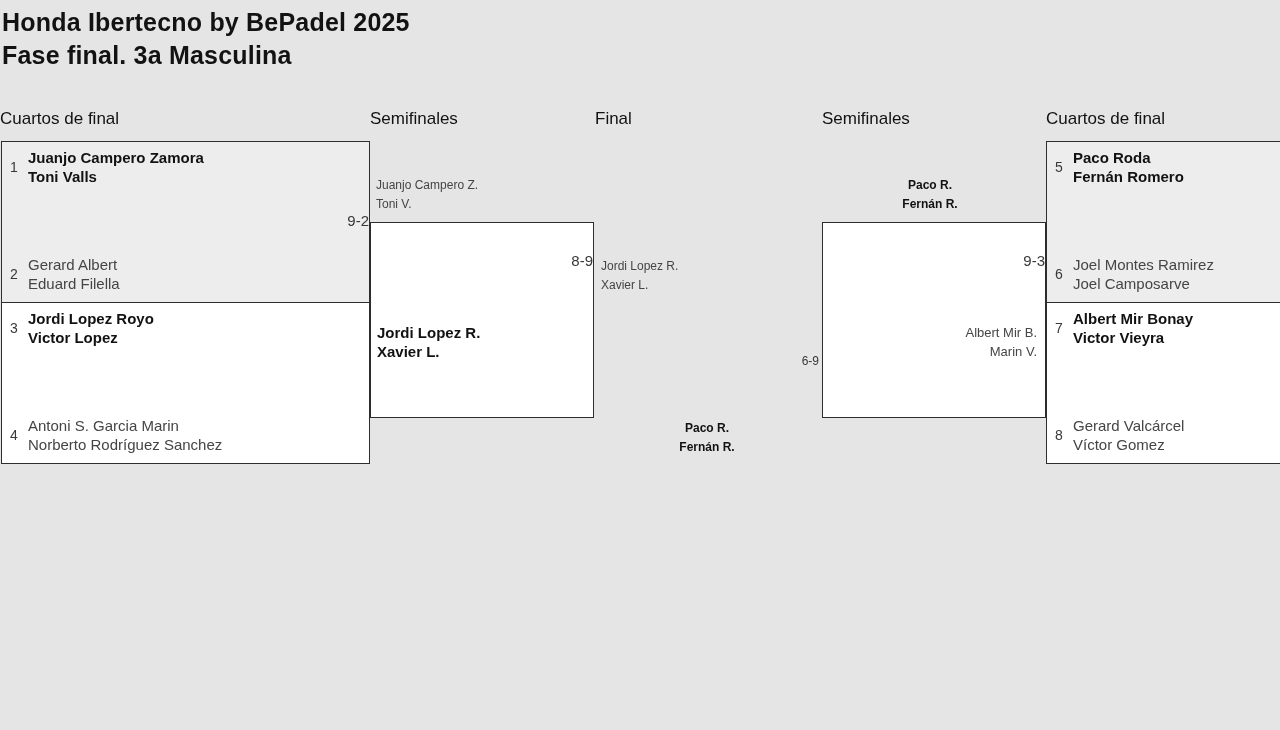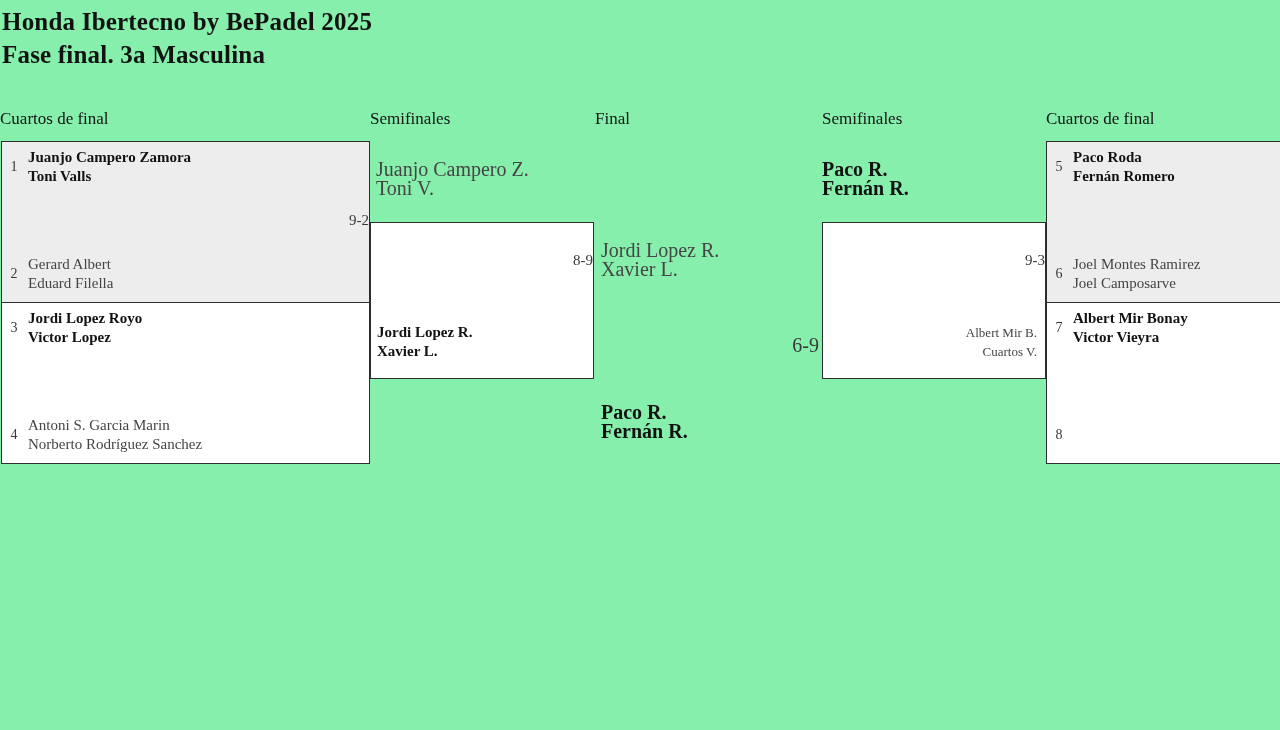--- a/index.html
+++ b/index.html
@@ -1,37 +1,37 @@
 <!DOCTYPE html>
 <html><head>
 <meta charset="utf-8">
 <style>
   html,body{margin:0;padding:0;background:#fff;}
   .stage{
-    position:relative;width:1280px;height:730px;background:#86efac;
-    overflow:hidden;font-family:Liberation Serif, serif;color:#121212;
+    position:relative;width:1280px;height:730px;background:#e5e5e5;
+    overflow:hidden;font-family:Liberation Sans, sans-serif;color:#121212;
   }
   .title,.subtitle{
     position:absolute;left:2px;font-size:25px;font-weight:700;
     letter-spacing:.2px;color:#121212;white-space:nowrap;
   }
   .title{top:8px}
   .subtitle{top:41px}
   .col-header{
     position:absolute;top:109px;font-size:17px;color:#121212;
     white-space:nowrap;
   }
   .match{
     position:absolute;border:1px solid #2d2d2d;background:#ffffff;
     box-sizing:border-box;
   }
   .match.gray{background:#ededed;}
   .qf{width:370px;height:162px;}
   .qf-left{width:369px;left:1px;}
-  .sf-box{width:224px;height:157px;}
+  .sf-box{width:224px;height:196px;}
   .seed{
     position:absolute;left:3px;width:18px;text-align:center;
     font-size:14px;color:#383838;line-height:18px;
   }
   .seed.s-top{top:16px}
   .seed.s-bot{top:123px}
   .team{
     position:absolute;left:26px;font-size:15px;line-height:19px;
     color:#454545;white-space:nowrap;
   }
@@ -39,23 +39,23 @@
   .team.t-bot{top:113px}
   .winner{font-weight:700;color:#121212;}
   .score{
     position:absolute;left:0;width:100%;text-align:right;
     font-size:15px;color:#383838;
   }
   .qf .score{top:70px}
   .sf-box .score{top:29px}
   .sf-inner-left{position:absolute;left:6px;top:100px;font-size:15px;line-height:19px;white-space:nowrap;}
   .sf-inner-right{position:absolute;right:8px;top:100px;font-size:13px;line-height:19px;text-align:right;white-space:nowrap;}
-  .txt{position:absolute;font-size:20px;line-height:19px;white-space:nowrap;}
+  .txt{position:absolute;font-size:12px;line-height:19px;white-space:nowrap;margin-top:16px;}
   .loser-txt{color:#454545;}
-  .align-r{text-align:left;}
+  .align-r{text-align:center;}
 </style>
 </head>
 <body>
 
 <div class="stage">
 
   <div class="title">Honda Ibertecno by BePadel 2025</div>
   <div class="subtitle">Fase final. 3a Masculina</div>
 
   <div class="col-header" style="left:0;width:370px">Cuartos de final</div>
@@ -114,21 +114,21 @@
   </div>
 
   <div class="txt winner align-r" style="left:822px;width:216px;top:160px">
     <div>Paco R.</div>
     <div>Fernán R.</div>
   </div>
   <div class="match sf-box" style="left:822px;top:222px">
     <div class="score">9-3</div>
     <div class="sf-inner-right loser-txt">
       <div>Albert Mir B.</div>
-      <div>Cuartos V.</div>
+      <div>Marin V.</div>
     </div>
   </div>
 
   <div class="match qf gray" style="left:1046px;top:141px">
     <div class="seed s-top">5</div>
     <div class="team t-top winner">
       <div>Paco Roda</div>
       <div>Fernán Romero</div>
     </div>
     <div class="score">9-2</div>
@@ -140,15 +140,19 @@
   </div>
 
   <div class="match qf" style="left:1046px;top:302px">
     <div class="seed s-top">7</div>
     <div class="team t-top winner">
       <div>Albert Mir Bonay</div>
       <div>Victor Vieyra</div>
     </div>
     <div class="score">9-4</div>
     <div class="seed s-bot">8</div>
+    <div class="team t-bot">
+      <div>Gerard Valcárcel</div>
+      <div>Víctor Gomez</div>
+    </div>
   </div>
 
 </div>
 
 </body></html>

